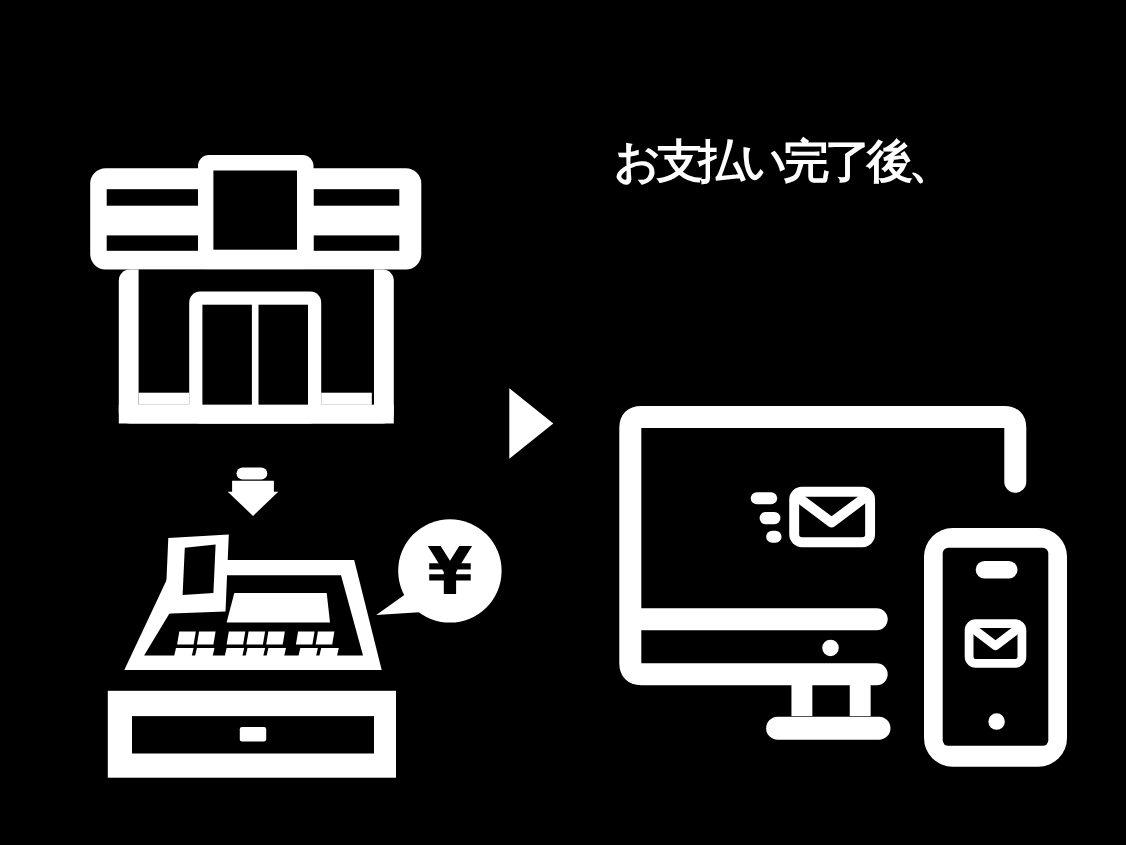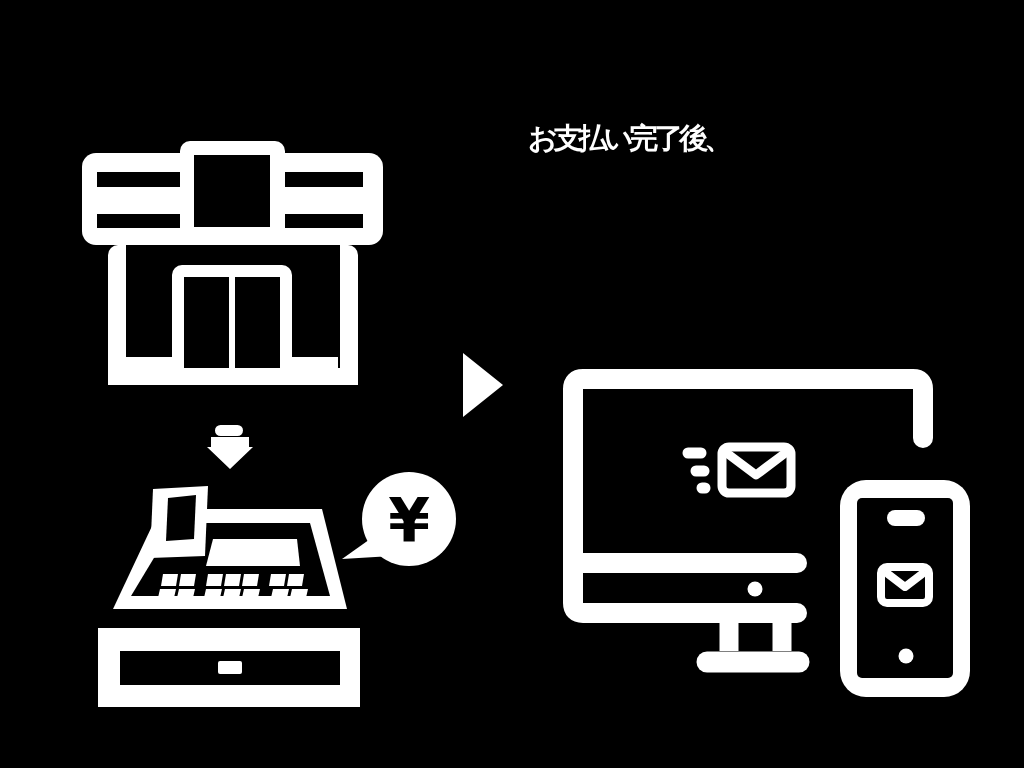--- a/index.html
+++ b/index.html
@@ -20,23 +20,23 @@
     left: 0;
     top: 0;
   }
   .headline {
     position: absolute;
     color: #ffffff;
     white-space: nowrap;
     font-family: "Liberation Sans", "DejaVu Sans", sans-serif;
   }
   #headline-line1 {
-    left: 528px;
+    left: 558px;
     top: 119px;
-    font-size: 29px;
+    font-size: 42px;
     font-weight: 700;
     letter-spacing: -4px;
   }
   #headline-line2 {
     left: 554px;
     top: 191px;
     font-size: 52px;
     font-weight: 800;
     letter-spacing: -5px;
   }

